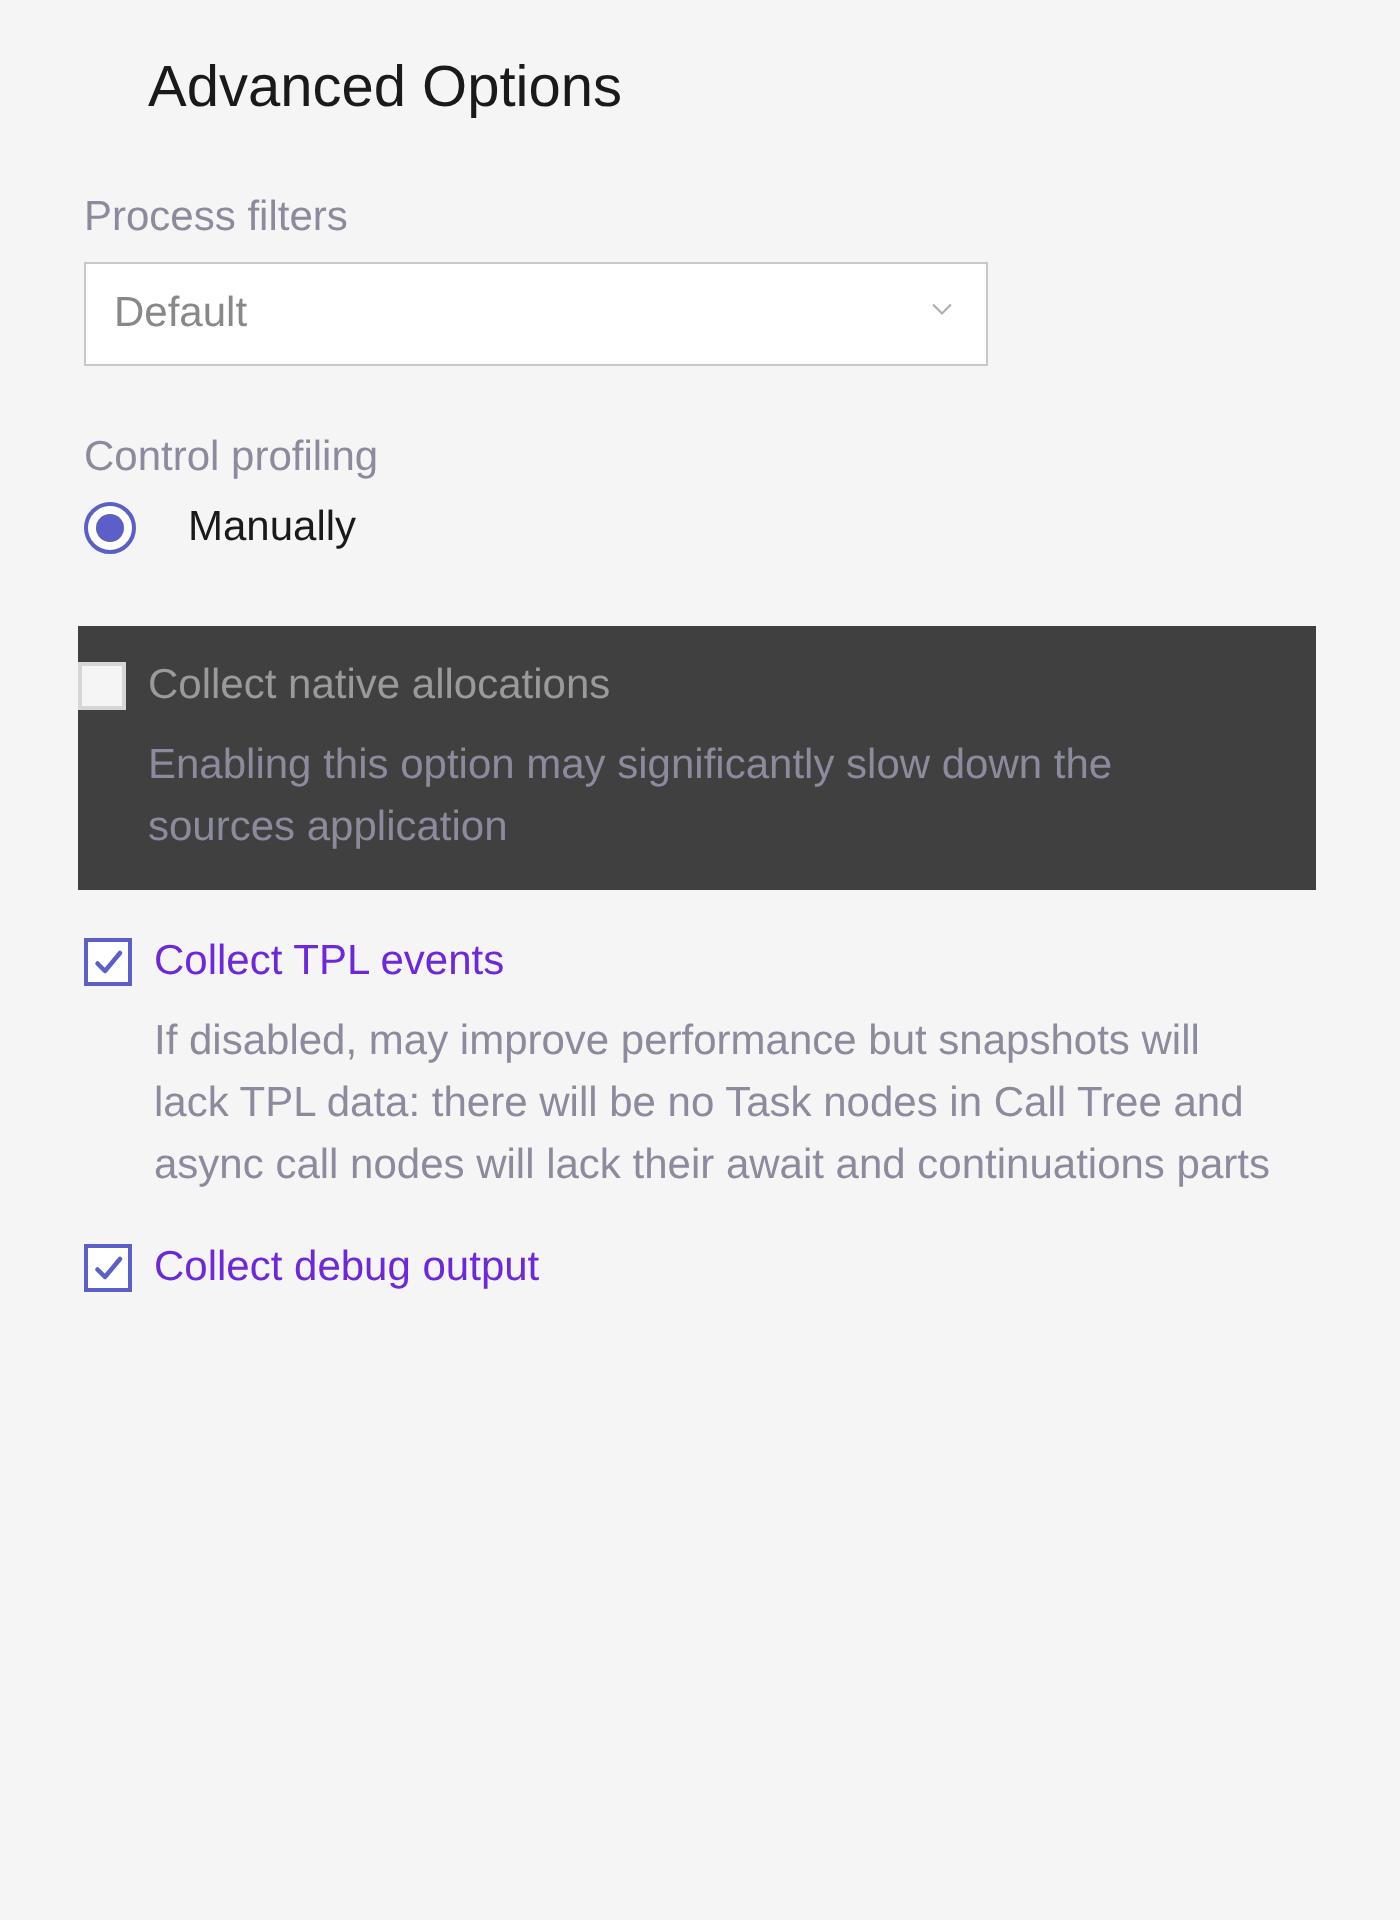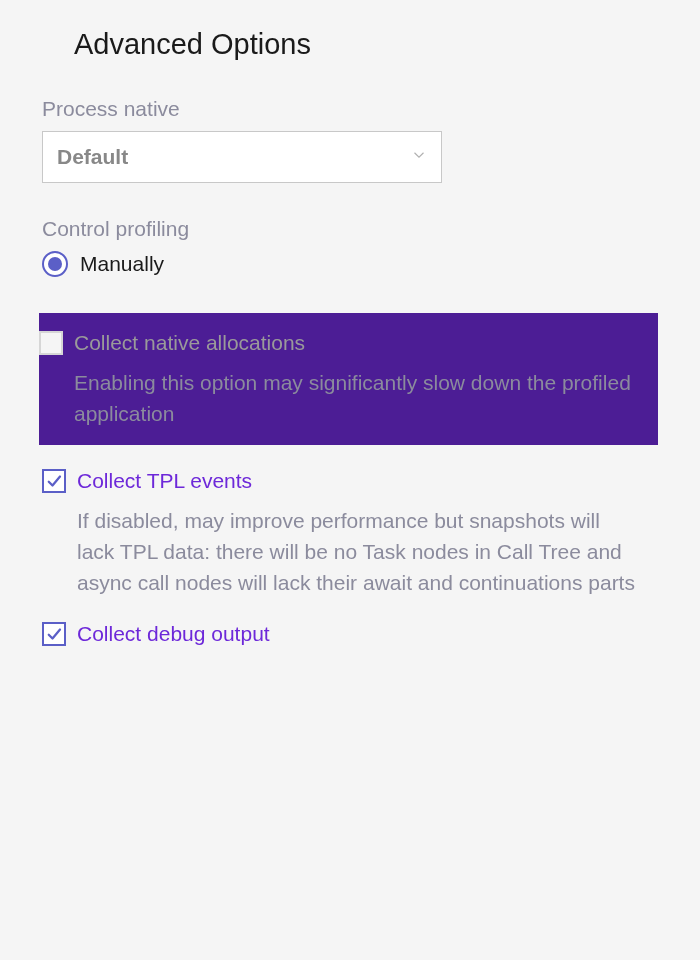--- a/index.html
+++ b/index.html
@@ -25,23 +25,22 @@
       margin-left: 32px;
     }
     .field-label {
       font-size: 21px;
       color: #8b8b9d;
       margin-bottom: 10px;
       display: block;
     }
     .select-wrapper {
       position: relative;
-      width: 400px;
+      width: 452px;
       margin-bottom: 34px;
-      font-weight: bold;
     }
     .select-box {
       width: 100%;
       height: 52px;
       border: 1px solid #c8c8c8;
       background: #fff;
       padding: 0 44px 0 14px;
       font-size: 21px;
       color: #888;
       display: flex;
@@ -61,21 +60,21 @@
       stroke: #b0b0b0;
       stroke-width: 1.5;
       fill: none;
     }
     .radio-group {
       margin-bottom: 36px;
     }
     .radio-item {
       display: flex;
       align-items: center;
-      gap: 12px;
+      gap: 26px;
       margin-bottom: 14px;
       cursor: pointer;
     }
     .radio-circle {
       width: 26px;
       height: 26px;
       border: 2px solid #5b5fc7;
       border-radius: 50%;
       display: flex;
       align-items: center;
@@ -147,32 +146,32 @@
     }
     .link-text {
       font-size: 21px;
       color: #3a6fc9;
       margin-left: 35px;
       margin-top: 4px;
       cursor: pointer;
       display: inline-block;
     }
     .disabled-section {
-      background: #4c1d95;
+      background: #404040;
       padding: 18px 0 16px 0;
       margin-left: -3px;
       margin-bottom: 24px;
     }
   </style>
 </head>
 <body>
 
 <h1 class="page-title">Advanced Options</h1>
 
-<label class="field-label">Process native</label>
+<label class="field-label">Process filters</label>
 <div class="select-wrapper">
   <div class="select-box">
     <span>Default</span>
   </div>
   <span class="chevron-icon">
     <svg viewBox="0 0 24 24">
         <polyline points="6 9 12 15 18 9"></polyline>
       </svg>
   </span>
 </div>
@@ -185,21 +184,21 @@
     </div>
     <span class="radio-label">Manually</span>
   </div>
 </div>
 
 <div class="disabled-section">
   <div class="checkbox-row disabled">
     <div class="checkbox disabled"></div>
     <span class="checkbox-label disabled">Collect native allocations</span>
   </div>
-  <div class="description">Enabling this option may significantly slow down the profiled application</div>
+  <div class="description">Enabling this option may significantly slow down the sources application</div>
 </div>
 
 <div class="option-block">
   <div class="checkbox-row">
     <div class="checkbox">
       <svg viewBox="0 0 24 24">
           <polyline points="5 13 10 18 20 6"></polyline>
         </svg>
     </div>
     <span class="checkbox-label">Collect TPL events</span>

